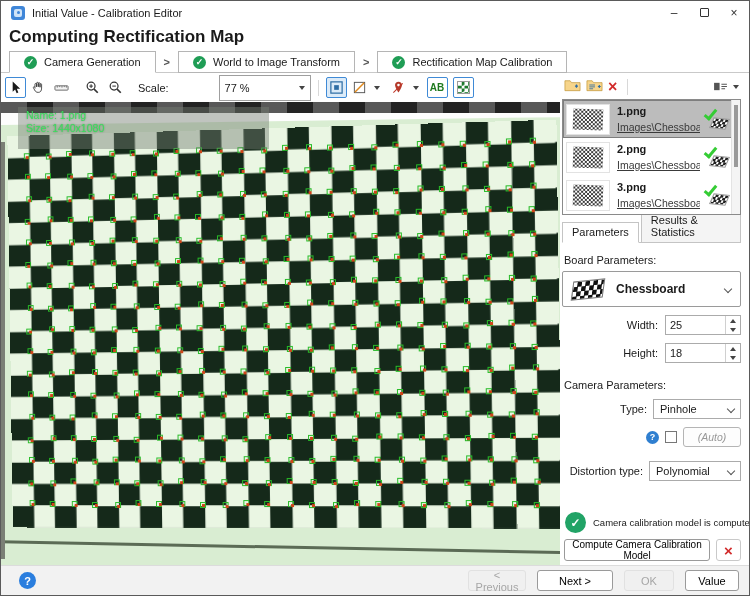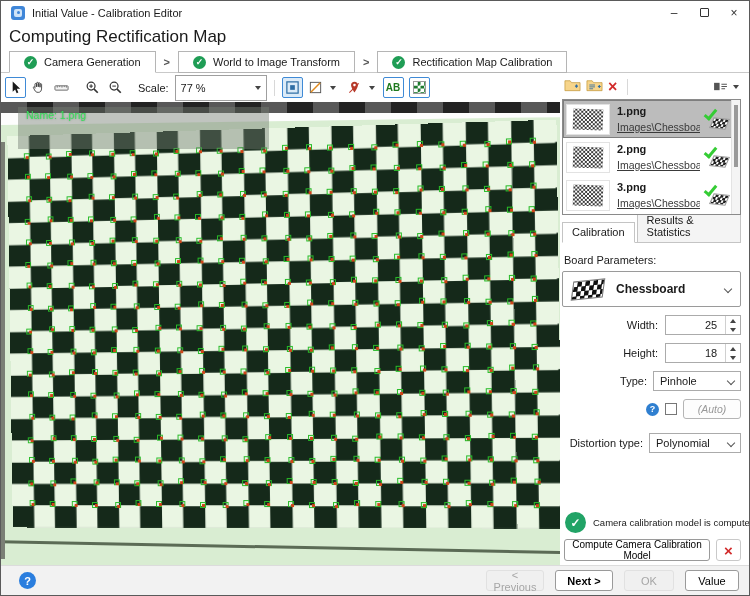--- a/index.html
+++ b/index.html
@@ -9,38 +9,38 @@
   
   .titlebar{height:23px;display:flex;align-items:center;padding-left:8px;background:#fff;}
   .app-icon{width:14px;height:14px;border-radius:3px;background:#3f86d8;position:relative;margin:0 7px 0 2px;flex:0 0 auto;}
   .app-icon::before{content:"";position:absolute;left:3px;top:3px;width:8px;height:8px;border-radius:2px;background:#cfe3f7;}
   .app-icon::after{content:"";position:absolute;left:5.5px;top:5.5px;width:3px;height:3px;border-radius:50%;background:#3f86d8;}
   .title-text{font-size:11px;}
   .win-controls{margin-left:auto;display:flex;height:100%;}
   .win-btn{width:30px;display:flex;align-items:center;justify-content:center;font-size:12px;color:#333;}
   .maxi-box{width:9px;height:9px;border:1px solid #333;border-radius:1px;}
   
-  .heading{height:26px;padding:3px 0 0 8px;font-size:17px;font-weight:normal;}
+  .heading{height:26px;padding:3px 0 0 8px;font-size:17px;font-weight:bold;}
   .steps{height:23px;display:flex;align-items:flex-end;padding-left:8px;border-bottom:1px solid #c9c9c9;}
   .step-tab{height:22px;border:1px solid #b5b5b5;background:#fff;display:flex;align-items:center;gap:7px;
             padding:0 14px;font-size:11px;margin-bottom:-1px;}
   .step-tab.active{border-bottom-color:#fff;}
   .chk{width:13px;height:13px;border-radius:50%;background:#1f9d55;color:#fff;font-size:9px;line-height:13px;
        text-align:center;font-weight:bold;flex:0 0 auto;}
   .step-sep{font-size:11px;font-weight:bold;color:#555;margin:0 8px 4px 8px;}
   
   .main{display:flex;height:492px;}
   .left-col{width:561px;display:flex;flex-direction:column;}
   .toolbar{height:29px;display:flex;align-items:center;padding-left:4px;gap:2px;}
   .tbtn{width:21px;height:21px;display:flex;align-items:center;justify-content:center;border:1px solid transparent;border-radius:2px;}
   .tbtn.sel{border-color:#3f8ad6;}
   .tbtn.sel-bg{border-color:#3f8ad6;background:#dcebf8;}
   .scale-label{font-size:11px;margin:0 4px 0 10px;}
   .scale-combo{width:92px;height:20px;border:1px solid #9f9f9f;background:#fff;display:flex;align-items:center;
-               padding:12px 5px;font-size:11px;}
+               padding:12px 5px;font-size:11px;margin-left:44px;}
   .tri-down{width:0;height:0;border-left:3.5px solid transparent;border-right:3.5px solid transparent;border-top:4.5px solid #444;}
   .combo-arrow{margin-left:auto;}
   .tsep{width:1px;height:16px;background:#d8d8d8;margin:0 5px;}
   .ab-txt{font-size:10px;font-weight:bold;color:#1f7a1f;letter-spacing:0;}
   .checker-ico{width:13px;height:13px;background:conic-gradient(#1e7a2e 0 25%,#fff 0 50%,#1e7a2e 0 75%,#fff 0);
                background-size:6.5px 6.5px;border:1px solid #9b9b9b;}
   .mini-caret{margin-left:2px;}
   
   .viewer{position:relative;flex:1;background:#fdfdfd;overflow:hidden;}
   .top-band{position:absolute;left:0;top:0;right:0;height:11px;
@@ -88,21 +88,21 @@
   
   .panel{flex:1;position:relative;padding-top:7px;font-size:11px;}
   .sec-label{margin:4px 0 5px 2px;}
   .board-combo{height:36px;border:1px solid #9a9a9a;border-radius:2px;background:#fff;display:flex;
                align-items:center;gap:12px;padding:0 9px;}
   .flag-ico{width:32px;height:19px;background:conic-gradient(#111 0 25%,#fff 0 50%,#111 0 75%,#fff 0);
             background-size:8px 9.5px;transform:skewY(-6deg) skewX(-8deg);border:1px solid #777;flex:0 0 auto;}
   .board-combo b{font-size:12px;}
   .chev{width:6px;height:6px;border-right:1.4px solid #555;border-bottom:1.4px solid #555;transform:rotate(45deg);margin-left:auto;}
   .num-row{display:flex;align-items:center;justify-content:flex-end;gap:7px;margin-top:8px;}
-  .spin{width:76px;height:20px;border:1px solid #ababab;background:#fff;display:flex;padding-left:35px;}
+  .spin{width:76px;height:20px;border:1px solid #ababab;background:#fff;display:flex;}
   .spin-val{flex:1;padding:3px 0 0 4px;font-size:11px;}
   .spin-btns{width:15px;border-left:1px solid #d0d0d0;display:flex;flex-direction:column;}
   .spin-up,.spin-dn{flex:1;display:flex;align-items:center;justify-content:center;}
   .spin-up span{width:0;height:0;border-left:3px solid transparent;border-right:3px solid transparent;border-bottom:4px solid #444;}
   .spin-dn span{width:0;height:0;border-left:3px solid transparent;border-right:3px solid transparent;border-top:4px solid #444;}
   .locate-row{display:flex;justify-content:flex-end;margin-top:15px;}
   .btn{background:#fff;border:1px solid #9a9a9a;border-radius:2px;font-size:11px;font-family:"Liberation Sans",sans-serif;
        display:flex;align-items:center;justify-content:center;}
   .locate-btn{width:84px;height:21px;}
   .cam-row{display:flex;align-items:center;justify-content:flex-end;gap:6px;margin-top:8px;}
@@ -120,21 +120,21 @@
   .compute-row{position:absolute;left:2px;right:0;top:296px;display:flex;gap:6px;align-items:center;}
   .compute-btn{flex:1;height:22px;border-radius:3px;font-size:10px;}
   .xmodel-btn{width:25px;height:22px;border:1px solid #c9c9c9;border-radius:3px;color:#d22b2b;font-weight:bold;font-size:15px;}
   
   .footer{height:30px;background:#f2f2f2;border-top:1px solid #dcdcdc;display:flex;align-items:center;padding:0 10px;}
   .help-circle{width:17px;height:17px;border-radius:50%;background:#2a7ede;color:#fff;font-weight:bold;font-size:11px;
                display:flex;align-items:center;justify-content:center;margin-left:8px;}
   .foot-btns{margin-left:auto;display:flex;gap:11px;align-items:center;}
   .f-btn{height:21px;border-radius:3px;}
   .f-btn.prev{width:58px;}
-  .f-btn.next{width:58px;font-weight:bold;}
+  .f-btn.next{width:76px;}
   .f-btn.ok{width:50px;}
   .f-btn.cancel{width:54px;}
   .f-btn.disabled{background:#f0f0f0;border-color:#e1e1e1;color:#a6a6a6;}
 </style>
 </head>
 <body>
 
 <div class="window">
 
   <div class="titlebar">
@@ -649,20 +649,21 @@
               <div class="marker" style="left: 525.92px; top: 283.389px;"></div>
               <div class="marker" style="left: 524.42px; top: 306.611px;"></div>
               <div class="marker" style="left: 525.42px; top: 329.833px;"></div>
               <div class="marker" style="left: 526.42px; top: 350.556px;"></div>
               <div class="marker" style="left: 524.92px; top: 373.778px;"></div>
             </div>
           <div class="board-edge-line"></div>
         </div>
         <div class="viewer-overlay">
           <div>Name: 1.png</div>
+          <div>Size: 1440x1080</div>
         </div>
       </div>
     </div>
 
     <div class="right-col">
       <div class="fl-toolbar">
         <span>
           <svg width="17" height="14" viewBox="0 0 18 14">
               <path d="M1 2.5 h5.5 l1.5 2 H17 v8.5 H1 Z" fill="#f7d58b" stroke="#c49a3f" stroke-width="0.8"></path>
               <path d="M11.6 8.2 h3.2 M13.2 6.6 v3.2" stroke="#2e6da4" stroke-width="1.3"></path>
@@ -726,21 +727,21 @@
               <span class="f-flag"></span>
               <span class="f-check"></span>
             </div>
         </div>
         <div class="fl-scroll">
             <div class="fl-thumb"></div>
           </div>
       </div>
 
       <div class="panel-tabs">
-        <div class="p-tab active">Calibration</div>
+        <div class="p-tab active">Parameters</div>
         <div class="p-tab">Results &amp; Statistics</div>
       </div>
 
       <div class="panel">
         <div class="sec-label">Board Parameters:</div>
         <div class="board-combo">
           <span class="flag-ico"></span>
           <b>Chessboard</b>
           <span class="chev"></span>
         </div>
@@ -768,20 +769,21 @@
                   <span></span>
                 </div>
               <div class="spin-dn">
                   <span></span>
                 </div>
             </div>
           </div>
         </div>
 
 
+        <div class="sec-label" style="margin-top:16px">Camera Parameters:</div>
 
         <div class="cam-row">
           <span>Type:</span>
           <div class="dd">
             <span>Pinhole</span>
             <span class="chev"></span>
           </div>
         </div>
 
         <div class="cam-row">

